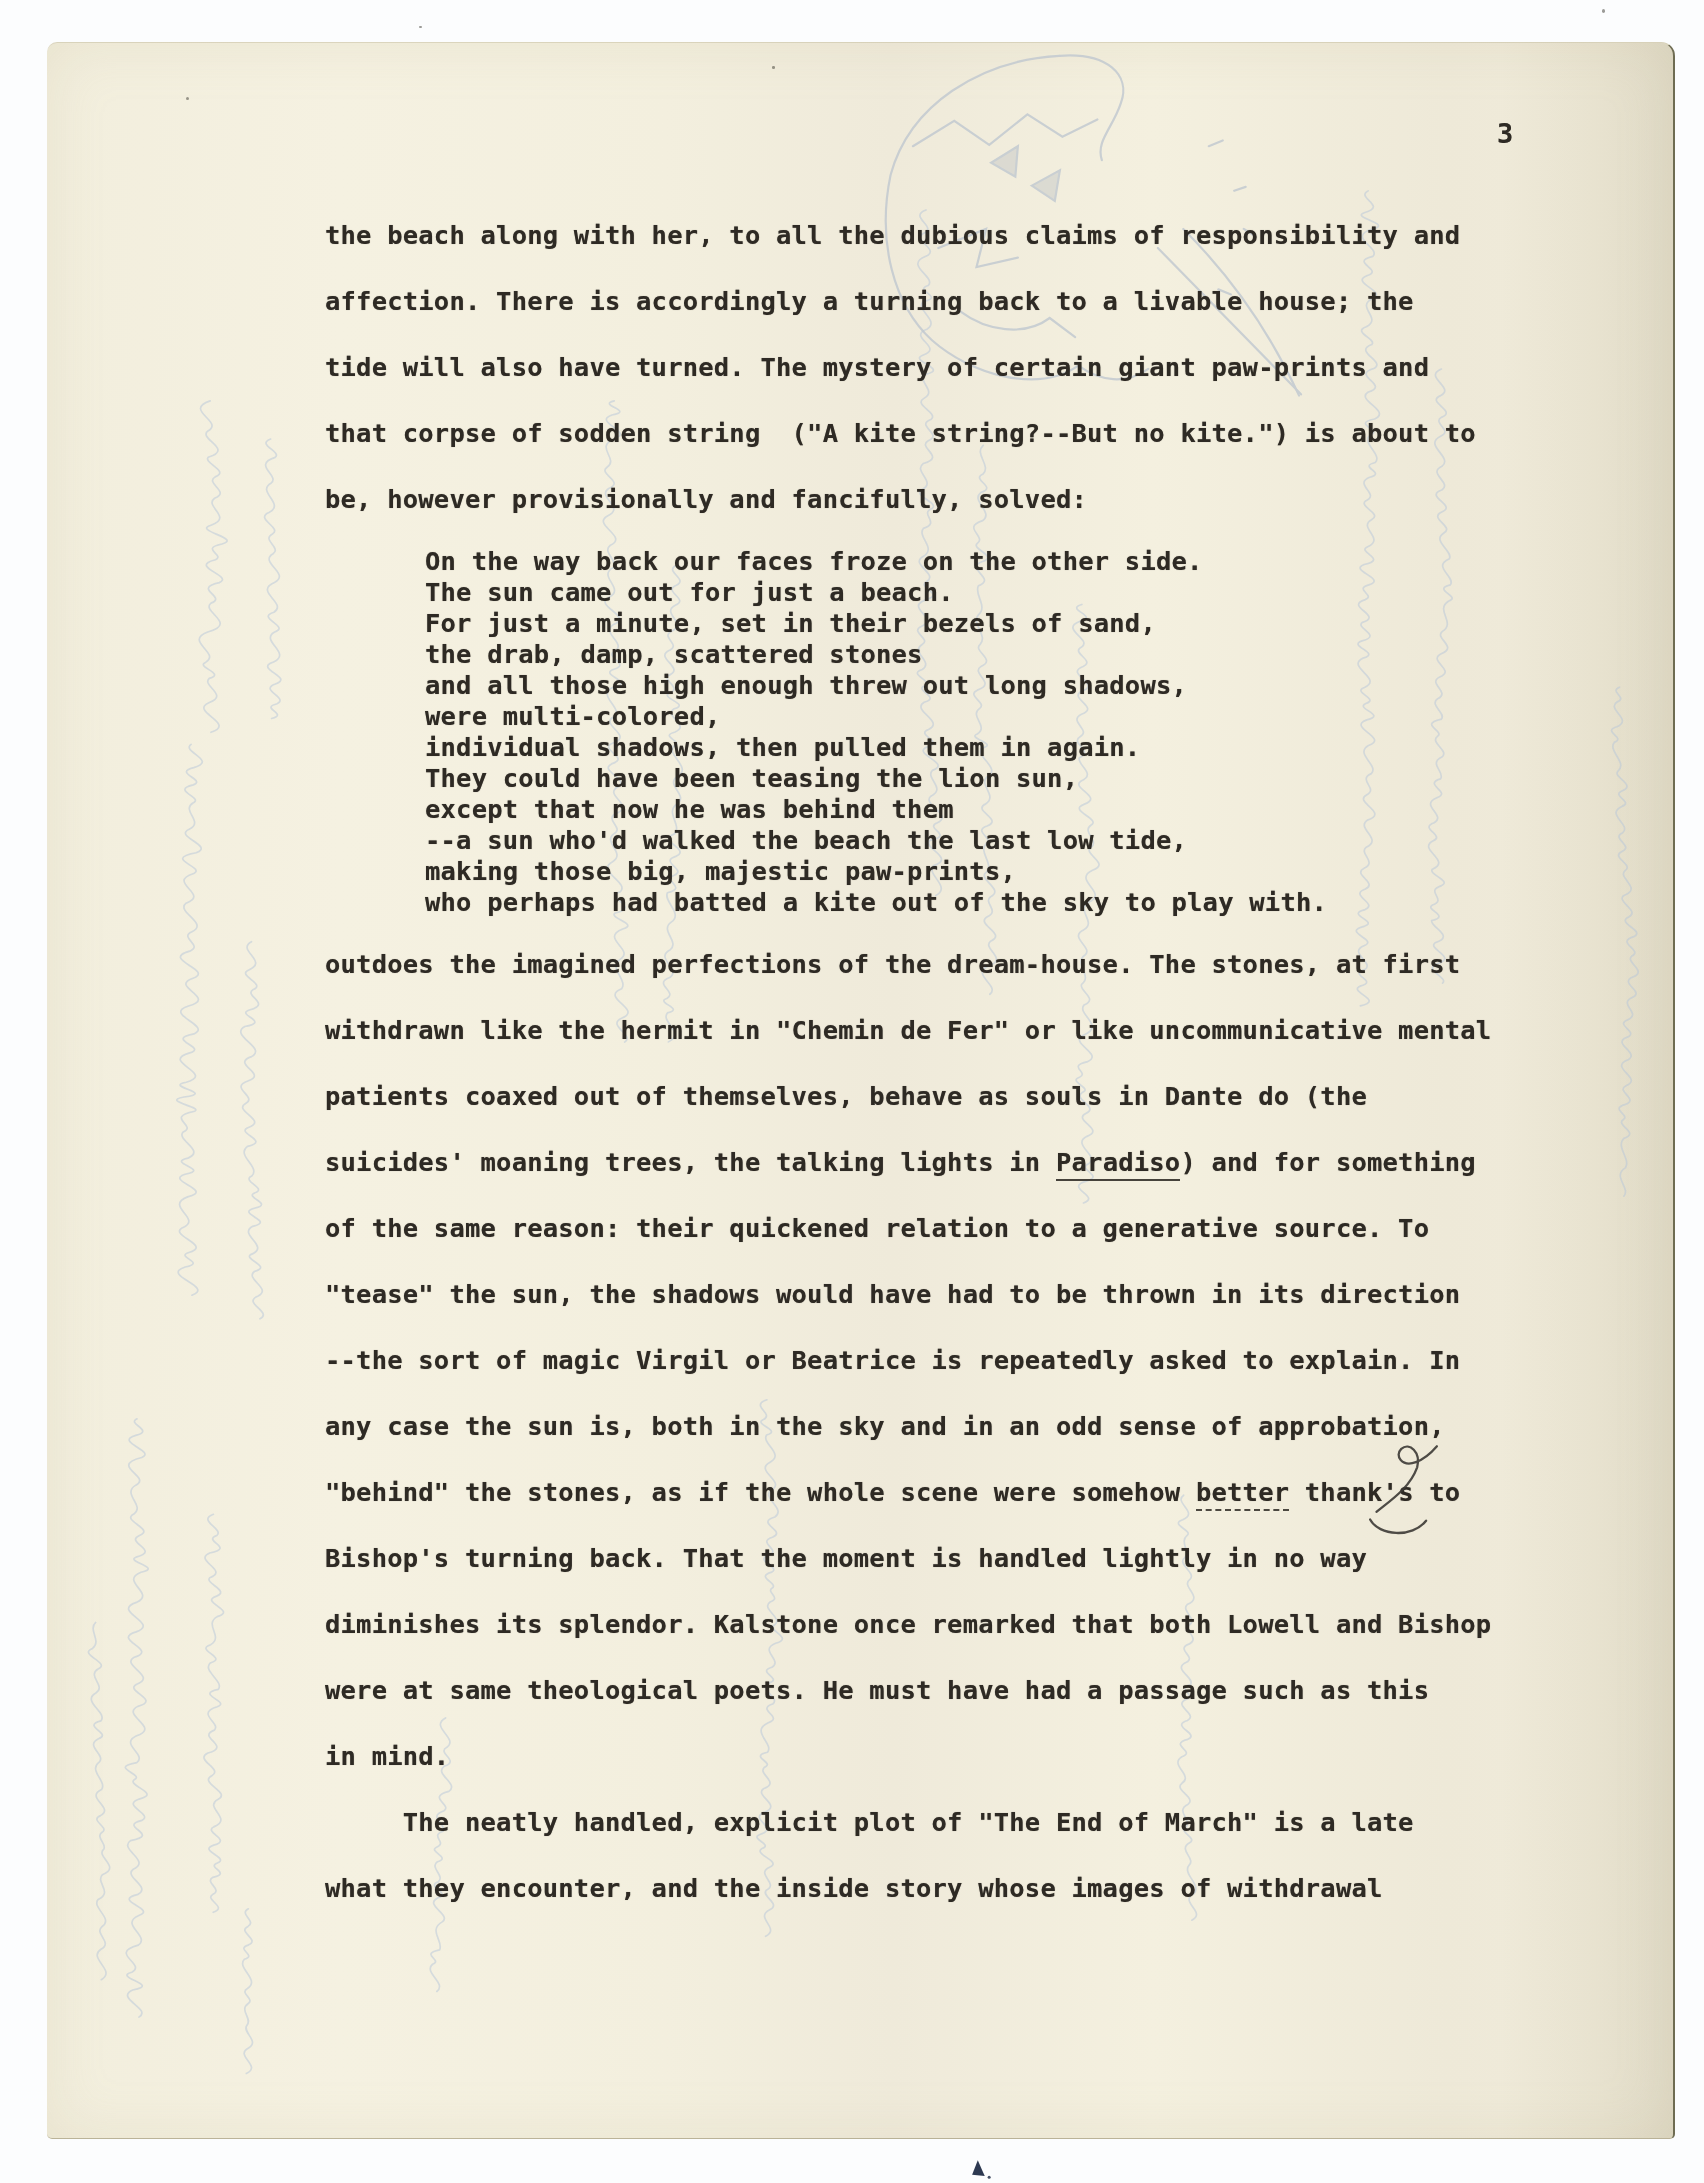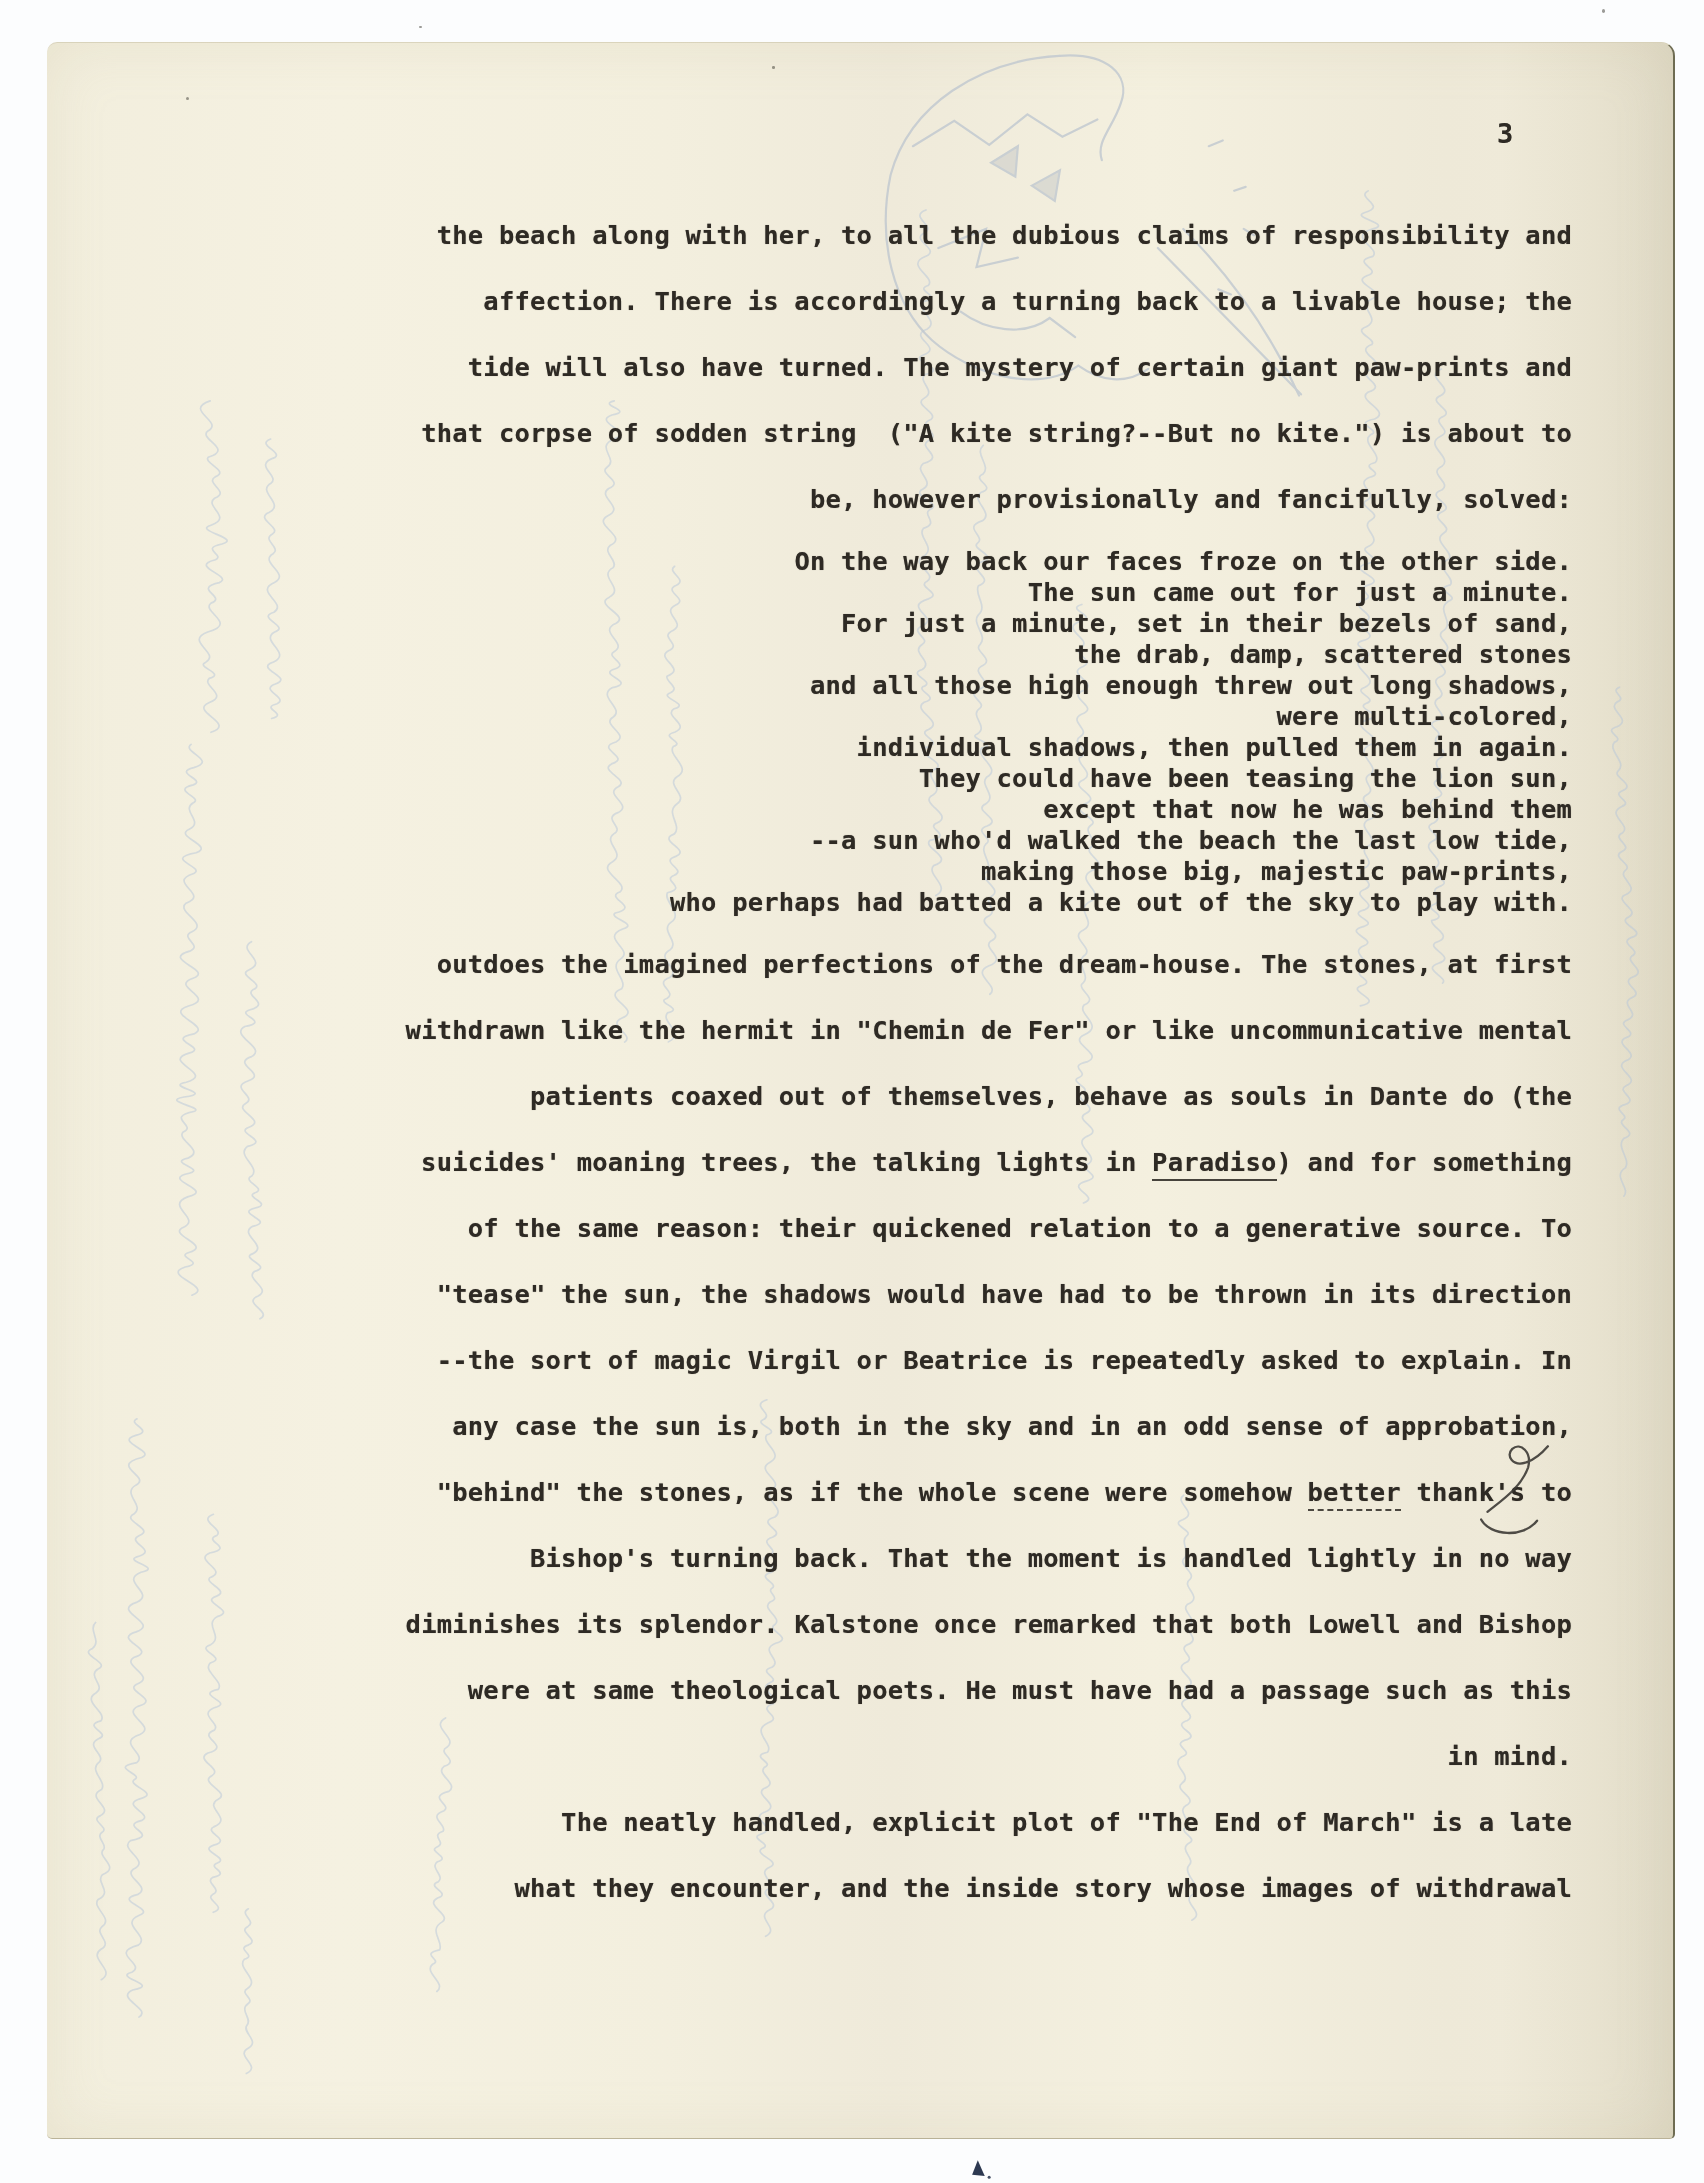--- a/index.html
+++ b/index.html
@@ -24,21 +24,21 @@
   .paper::after{ 
     content:"";position:absolute;top:0;bottom:0;right:0;width:172px;
     background:linear-gradient(90deg,rgba(150,140,100,0) 0%,rgba(150,140,100,.09) 55%,rgba(120,110,75,.14) 100%);
     border-radius:0 12.7px 3.8px 0;pointer-events:none;
   }
   .decor-layer{position:absolute;left:0;top:0;pointer-events:none;}
   .page-number{
     position:absolute;left:1497px;top:118px;font-size:27px;font-weight:700;
     color:var(--ink);text-shadow:0 0 0.6px rgba(40,36,30,.45);
   }
-  .text-col{position:absolute;left:325px;top:202px;width:1247px;color:var(--ink);text-align:right;}
+  .text-col{position:absolute;left:325px;top:202px;width:1247px;color:var(--ink);}
   .block{margin:0;}
   .block .line{white-space:pre;font-weight:700;text-shadow:0 0 0.8px rgba(40,36,30,.5);}
   .block.body .line{font-size:25.5px;line-height:66px;letter-spacing:0.2px;}
   .block.quote{margin-left:100px;margin-top:14px;}
   .block.quote .line{font-size:25.5px;line-height:31px;letter-spacing:0.2px;}
   .block.body + .block.body{margin-top:0;}
   .block.quote + .block.body{margin-top:13.4px;}
   .u-solid{border-bottom:2.5px solid rgba(46,42,36,.88);padding-bottom:1.3px;}
   .u-dashed{border-bottom:2.5px dashed rgba(46,42,36,.85);padding-bottom:1.3px;}
   .dele-wrap{position:relative;}
@@ -94,21 +94,21 @@
   <div class="text-col">
       <div class="block body">
         <div class="line"><span>the beach along with her, to all the dubious claims of responsibility and</span></div>
         <div class="line"><span>affection. There is accordingly a turning back to a livable house; the</span></div>
         <div class="line"><span>tide will also have turned. The mystery of certain giant paw-prints and</span></div>
         <div class="line"><span>that corpse of sodden string  ("A kite string?--But no kite.") is about to</span></div>
         <div class="line"><span>be, however provisionally and fancifully, solved:</span></div>
       </div>
       <div class="block quote">
         <div class="line"><span>On the way back our faces froze on the other side.</span></div>
-        <div class="line"><span>The sun came out for just a minute.</span></div>
+        <div class="line"><span>The sun came out for just a beach.</span></div>
         <div class="line"><span>For just a minute, set in their bezels of sand,</span></div>
         <div class="line"><span>the drab, damp, scattered stones</span></div>
         <div class="line"><span>and all those high enough threw out long shadows,</span></div>
         <div class="line"><span>were multi-colored,</span></div>
         <div class="line"><span>individual shadows, then pulled them in again.</span></div>
         <div class="line"><span>They could have been teasing the lion sun,</span></div>
         <div class="line"><span>except that now he was behind them</span></div>
         <div class="line"><span>--a sun who'd walked the beach the last low tide,</span></div>
         <div class="line"><span>making those big, majestic paw-prints,</span></div>
         <div class="line"><span>who perhaps had batted a kite out of the sky to play with.</span></div>

